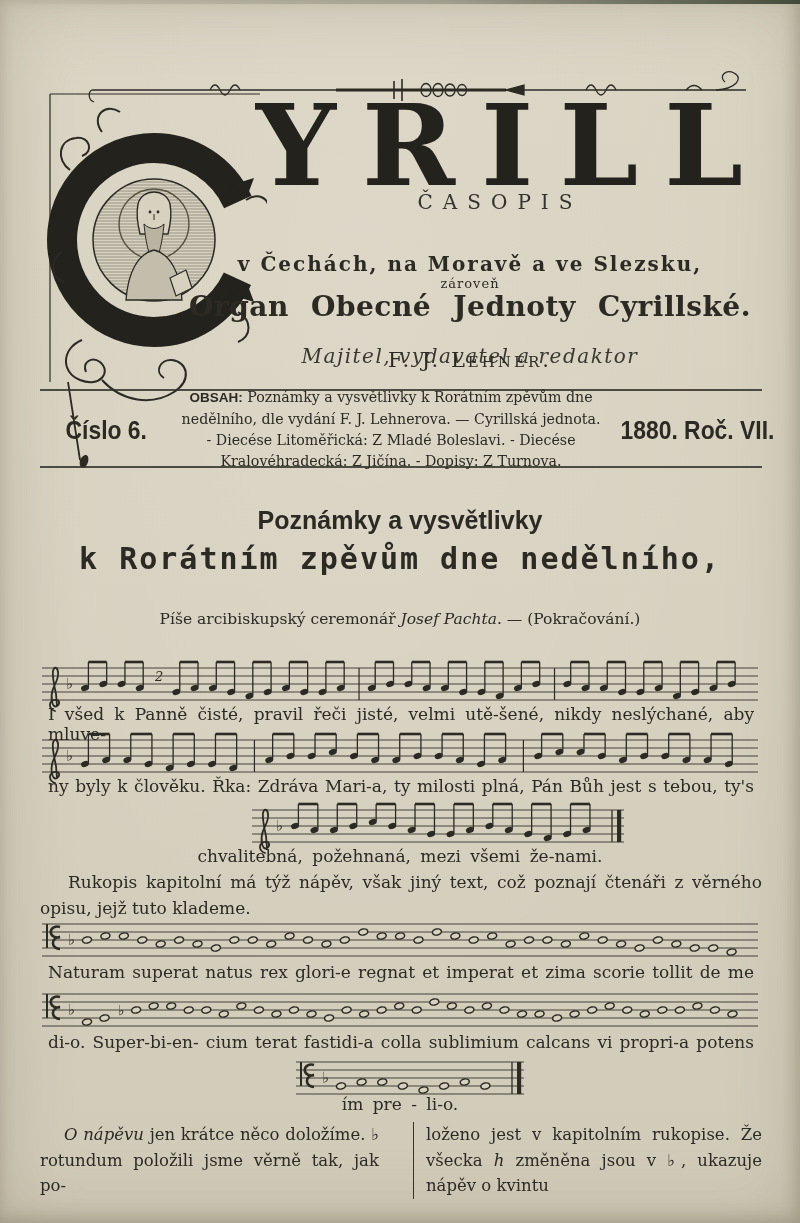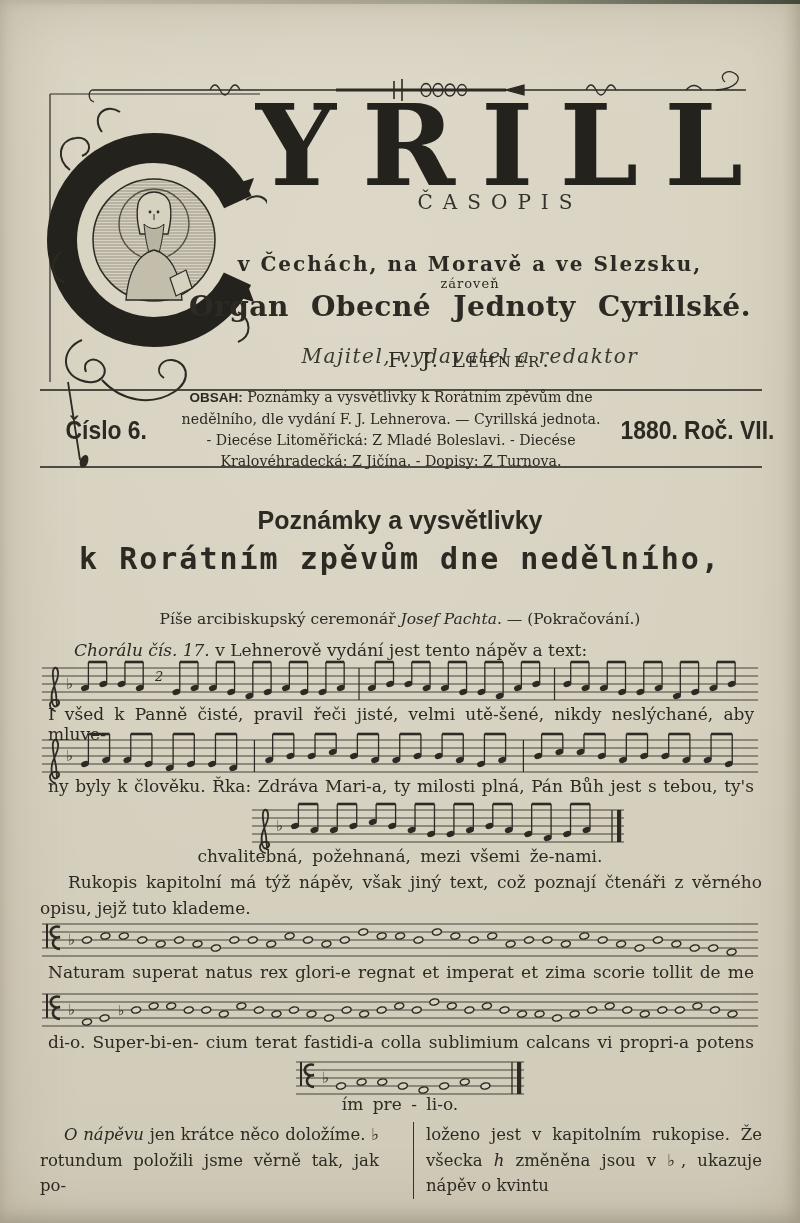--- a/index.html
+++ b/index.html
@@ -131,21 +131,20 @@
     <div class="issue-year">
       <span class="squeeze">1880. Roč. VII.</span>
     </div>
   </div>
   <div class="rule" style="top:466px;"></div>
 
   <div class="abs wide-ctr h1" style="top:506px;">Poznámky a vysvětlivky</div>
   <div class="abs wide-ctr h2" style="top:541px;">k Rorátním zpěvům dne nedělního,</div>
   <div class="abs wide-ctr byline" style="top:610px;"><span>Píše arcibiskupský ceremonář </span><span class="it">Josef Pachta</span><span>. — (Pokračování.)</span></div>
 
-  <div class="abs intro" style="top:640px;"><span class="it">Chorálu čís. 17.</span><span> v Lehnerově vydání jest tento nápěv a text:</span></div>
 
   <div class="staff" style="left:42px;top:658px;"><svg width="716" height="56" viewBox="0 0 716 56">
         <line x1="0" y1="10" x2="716" y2="10" stroke="#2c2a23" stroke-width="1.1" opacity="0.85"></line>
         <line x1="0" y1="18" x2="716" y2="18" stroke="#2c2a23" stroke-width="1.1" opacity="0.85"></line>
         <line x1="0" y1="26" x2="716" y2="26" stroke="#2c2a23" stroke-width="1.1" opacity="0.85"></line>
         <line x1="0" y1="34" x2="716" y2="34" stroke="#2c2a23" stroke-width="1.1" opacity="0.85"></line>
         <line x1="0" y1="42" x2="716" y2="42" stroke="#2c2a23" stroke-width="1.1" opacity="0.85"></line>
         <g transform="translate(4,10)" fill="none" stroke="#2c2a23" stroke-width="1.8" stroke-linecap="round">
           <path d="M9,43 C3,41 2,34 8,32 C13,30.5 15,35 11,38 C6,41 4,29 7,21 C9.5,14 13,11 12,4 C11.4,-1 8,-2 7,3 C6,8 8,17 10,26 L11,38"></path>
         </g>

